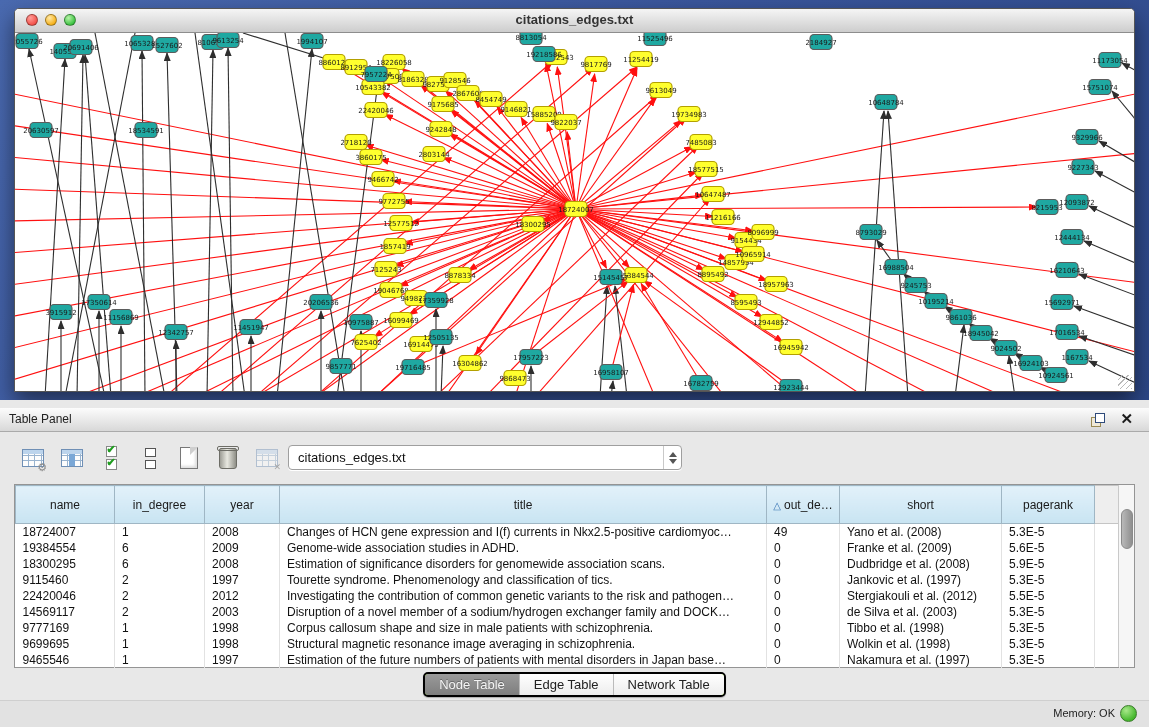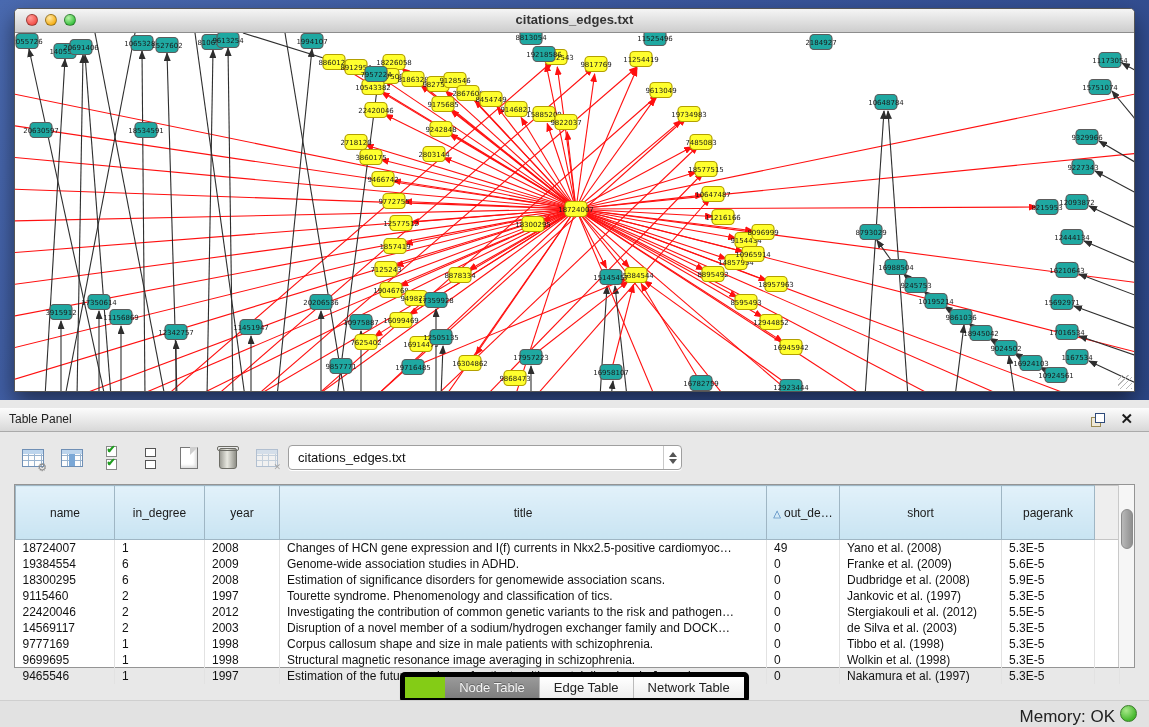--- a/index.html
+++ b/index.html
@@ -67,39 +67,39 @@
   .combo .val{flex:1;font-size:13px;color:#111;padding-left:9px;}
   .combo .step{width:17px;height:100%;display:flex;flex-direction:column;align-items:center;justify-content:center;gap:2px;border-left:1px solid #c9c9c9;}
   .combo .step i{width:0;height:0;border-left:4px solid transparent;border-right:4px solid transparent;display:block;}
   .combo .step i.up{border-bottom:5px solid #555;}
   .combo .step i.dn{border-top:5px solid #555;}
 
   .tablebox{position:absolute;left:14px;top:84px;width:1121px;height:184px;background:#fff;
             border:1px solid #949494;box-sizing:border-box;}
   table.grid{border-collapse:collapse;table-layout:fixed;width:1104px;font-size:12px;}
   table.grid th{height:21px;background:linear-gradient(#e2f1fa,#c8e4f2);border:1px solid #9fb6c4;
-                font-weight:normal;color:#1a1a1a;text-align:center;padding:16px 3px;overflow:hidden;white-space:nowrap;}
+                font-weight:normal;color:#1a1a1a;text-align:center;padding:8px 3px;overflow:hidden;white-space:nowrap;}
   table.grid th.filler{background:#eee;border-color:#c5c5c5;}
   table.grid td{height:16px;padding:0 4px 0 7px;border-right:1px solid #e2e2e2;color:#111;
                 white-space:nowrap;overflow:hidden;}
   .sorttri{color:#3a76b5;font-size:10px;margin-right:3px;}
   .vscroll{position:absolute;right:0;top:0;width:15px;height:182px;background:#f6f6f6;border-left:1px solid #c9c9c9;}
   .vthumb{position:absolute;left:2px;top:24px;width:10px;height:38px;border-radius:6px;
           background:linear-gradient(90deg,#b9b9b9,#8f8f8f);border:1px solid #8a8a8a;}
 
   .tabsbar{position:absolute;left:0;top:272px;width:1149px;height:24px;display:flex;justify-content:center;}
-  .seg{display:flex;border:5px solid #000000;border-radius:5px;overflow:hidden;height:21px;
-       box-shadow:0 1px 1px rgba(0,0,0,.25);background:#84cc16;padding-left:40px;}
+  .seg{display:flex;border:2px solid #000000;border-radius:5px;overflow:hidden;height:21px;
+       box-shadow:0 1px 1px rgba(0,0,0,.25);background:#84cc16;}
   .seg button{border:none;background:linear-gradient(#fff,#ededed);font-size:13px;color:#222;
               padding:0 14px;height:100%;border-right:1px solid #bbb;cursor:pointer;font-family:inherit;}
   .seg button:last-child{border-right:none;text-align:right;}
   .seg button.sel{background:linear-gradient(#9a9a9a,#7e7e7e);color:#f4f4f4;text-shadow:0 -1px 0 #666;}
 
   .statusbar{position:absolute;left:0;top:300px;width:1149px;height:27px;background:#e2e2e2;border-top:1px solid #cfcfcf;}
-  .mem{position:absolute;right:34px;top:6px;font-size:17px;color:#222;}
+  .mem{position:absolute;right:34px;top:6px;font-size:11px;color:#222;}
   .memdot{position:absolute;right:12px;top:4px;width:15px;height:15px;border-radius:50%;
           border:1px solid #3a7a2a;background:radial-gradient(circle at 35% 30%,#a8e88a,#46b82e 70%);}
 </style>
 </head>
 <body>
 
 <div class="desktop">
   <div class="netwin">
     <div class="titlebar">
       <div class="lights">

